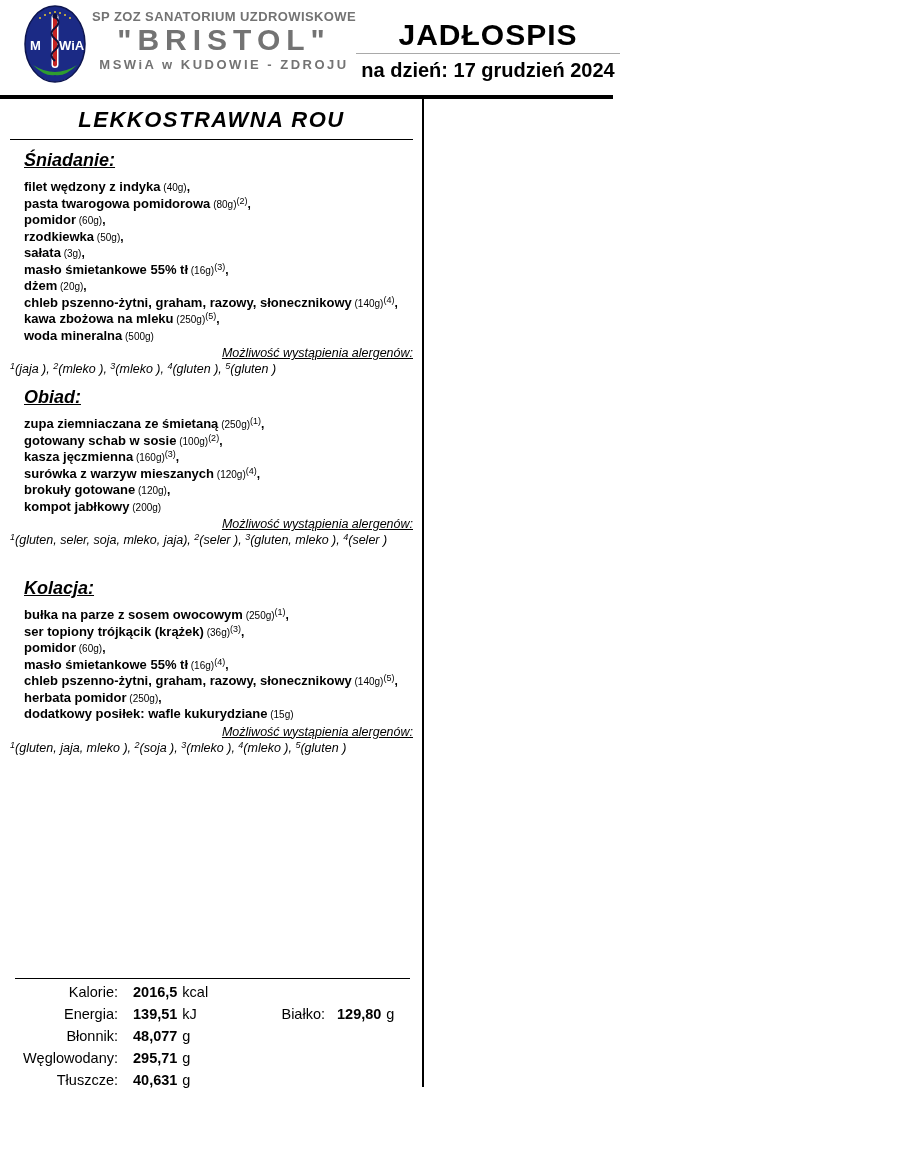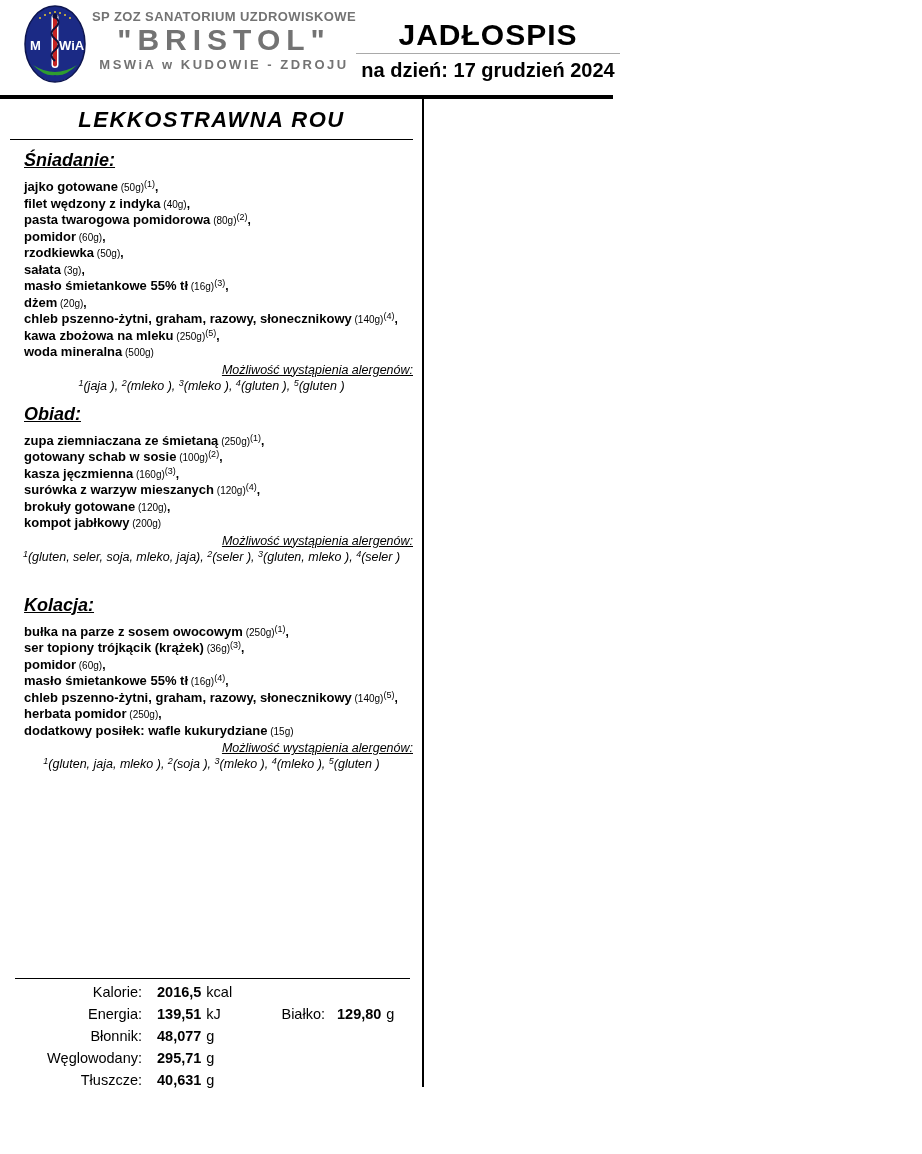--- a/index.html
+++ b/index.html
@@ -38,26 +38,26 @@
   }
   .menu-items{margin-left:14px;}
   .menu-item{font-size:13px;font-weight:bold;line-height:15.5px;white-space:nowrap;}
   .item-amount{font-size:10px;font-weight:normal;}
   .item-sup{font-size:9px;font-weight:normal;vertical-align:4px;line-height:0;}
   .item-comma{font-size:12px;font-weight:bold;}
   .allergen-title{
     text-align:right;font-size:12.5px;font-style:italic;text-decoration:underline;
     margin-top:2px;line-height:15px;
   }
-  .allergen-line{text-align:center;font-size:12.5px;font-style:italic;line-height:16px;}
+  .allergen-line{text-align:left;font-size:12.5px;font-style:italic;line-height:16px;}
   .al-sup,.allergen-line sup{font-size:9px;vertical-align:4px;line-height:0;}
   
   .nutrition{position:absolute;left:0;top:984px;width:420px;font-size:14.5px;}
   .n-row{position:relative;display:flex;align-items:baseline;margin-bottom:5px;line-height:17px;}
-  .n-label{display:inline-block;width:118px;text-align:right;white-space:nowrap;padding-left:24px;}
+  .n-label{display:inline-block;width:118px;text-align:right;white-space:nowrap;}
   .n-value{font-weight:bold;margin-left:15px;white-space:nowrap;}
   .n-unit{margin-left:5px;}
   .n-extra{position:absolute;left:262px;top:0;display:flex;align-items:baseline;}
   .n-extra .n-label2{display:inline-block;width:63px;text-align:right;white-space:nowrap;}
   .n-extra .n-value{margin-left:12px;}
 </style>
 </head>
 <body>
 
 <div class="page">
@@ -100,21 +100,20 @@
 
   <div class="thick-rule"></div>
   <div class="vertical-rule"></div>
 
   <main class="left-col">
     <div class="diet-title">LEKKOSTRAWNA ROU</div>
 
     <section class="meal-section">
       <h2 class="meal-heading">Śniadanie:</h2>
       <div class="menu-items">
-          <div class="menu-item"><span class="item-name">jajko gotowane</span><span class="item-amount">&nbsp;(50g)</span><sup class="item-sup">(1)</sup><span class="item-comma">,</span></div>
           <div class="menu-item"><span class="item-name">filet wędzony z indyka</span><span class="item-amount">&nbsp;(40g)</span><span class="item-comma">,</span></div>
           <div class="menu-item"><span class="item-name">pasta twarogowa pomidorowa</span><span class="item-amount">&nbsp;(80g)</span><sup class="item-sup">(2)</sup><span class="item-comma">,</span></div>
           <div class="menu-item"><span class="item-name">pomidor</span><span class="item-amount">&nbsp;(60g)</span><span class="item-comma">,</span></div>
           <div class="menu-item"><span class="item-name">rzodkiewka</span><span class="item-amount">&nbsp;(50g)</span><span class="item-comma">,</span></div>
           <div class="menu-item"><span class="item-name">sałata</span><span class="item-amount">&nbsp;(3g)</span><span class="item-comma">,</span></div>
           <div class="menu-item"><span class="item-name">masło śmietankowe 55% tł</span><span class="item-amount">&nbsp;(16g)</span><sup class="item-sup">(3)</sup><span class="item-comma">,</span></div>
           <div class="menu-item"><span class="item-name">dżem</span><span class="item-amount">&nbsp;(20g)</span><span class="item-comma">,</span></div>
           <div class="menu-item"><span class="item-name">chleb pszenno-żytni, graham, razowy, słonecznikowy</span><span class="item-amount">&nbsp;(140g)</span><sup class="item-sup">(4)</sup><span class="item-comma">,</span></div>
           <div class="menu-item"><span class="item-name">kawa zbożowa na mleku</span><span class="item-amount">&nbsp;(250g)</span><sup class="item-sup">(5)</sup><span class="item-comma">,</span></div>
           <div class="menu-item"><span class="item-name">woda mineralna</span><span class="item-amount">&nbsp;(500g)</span></div>

